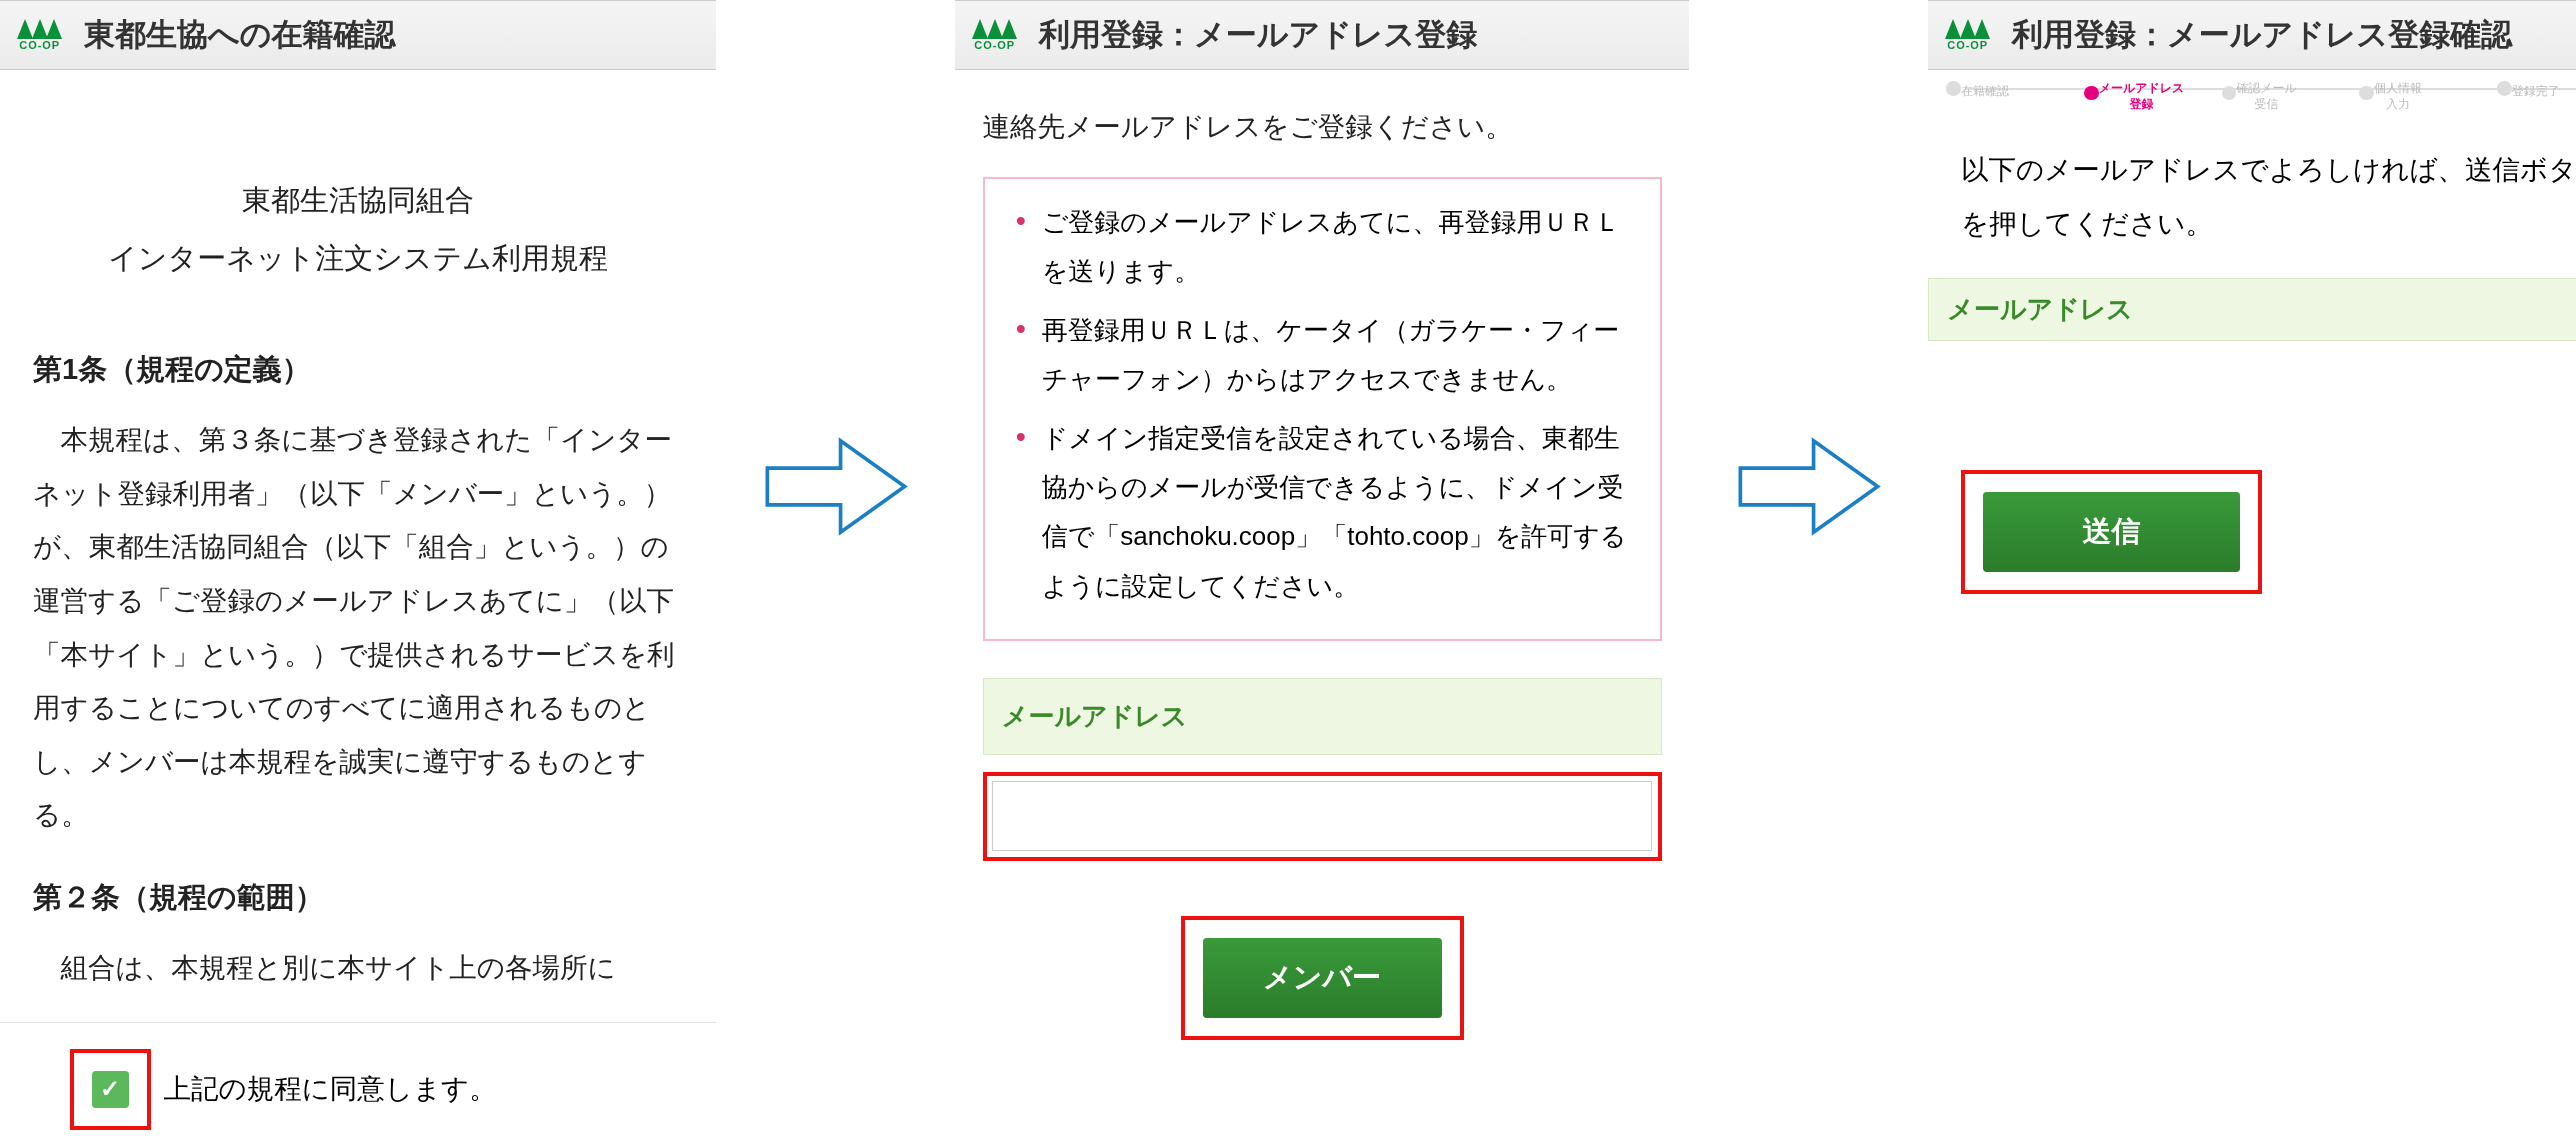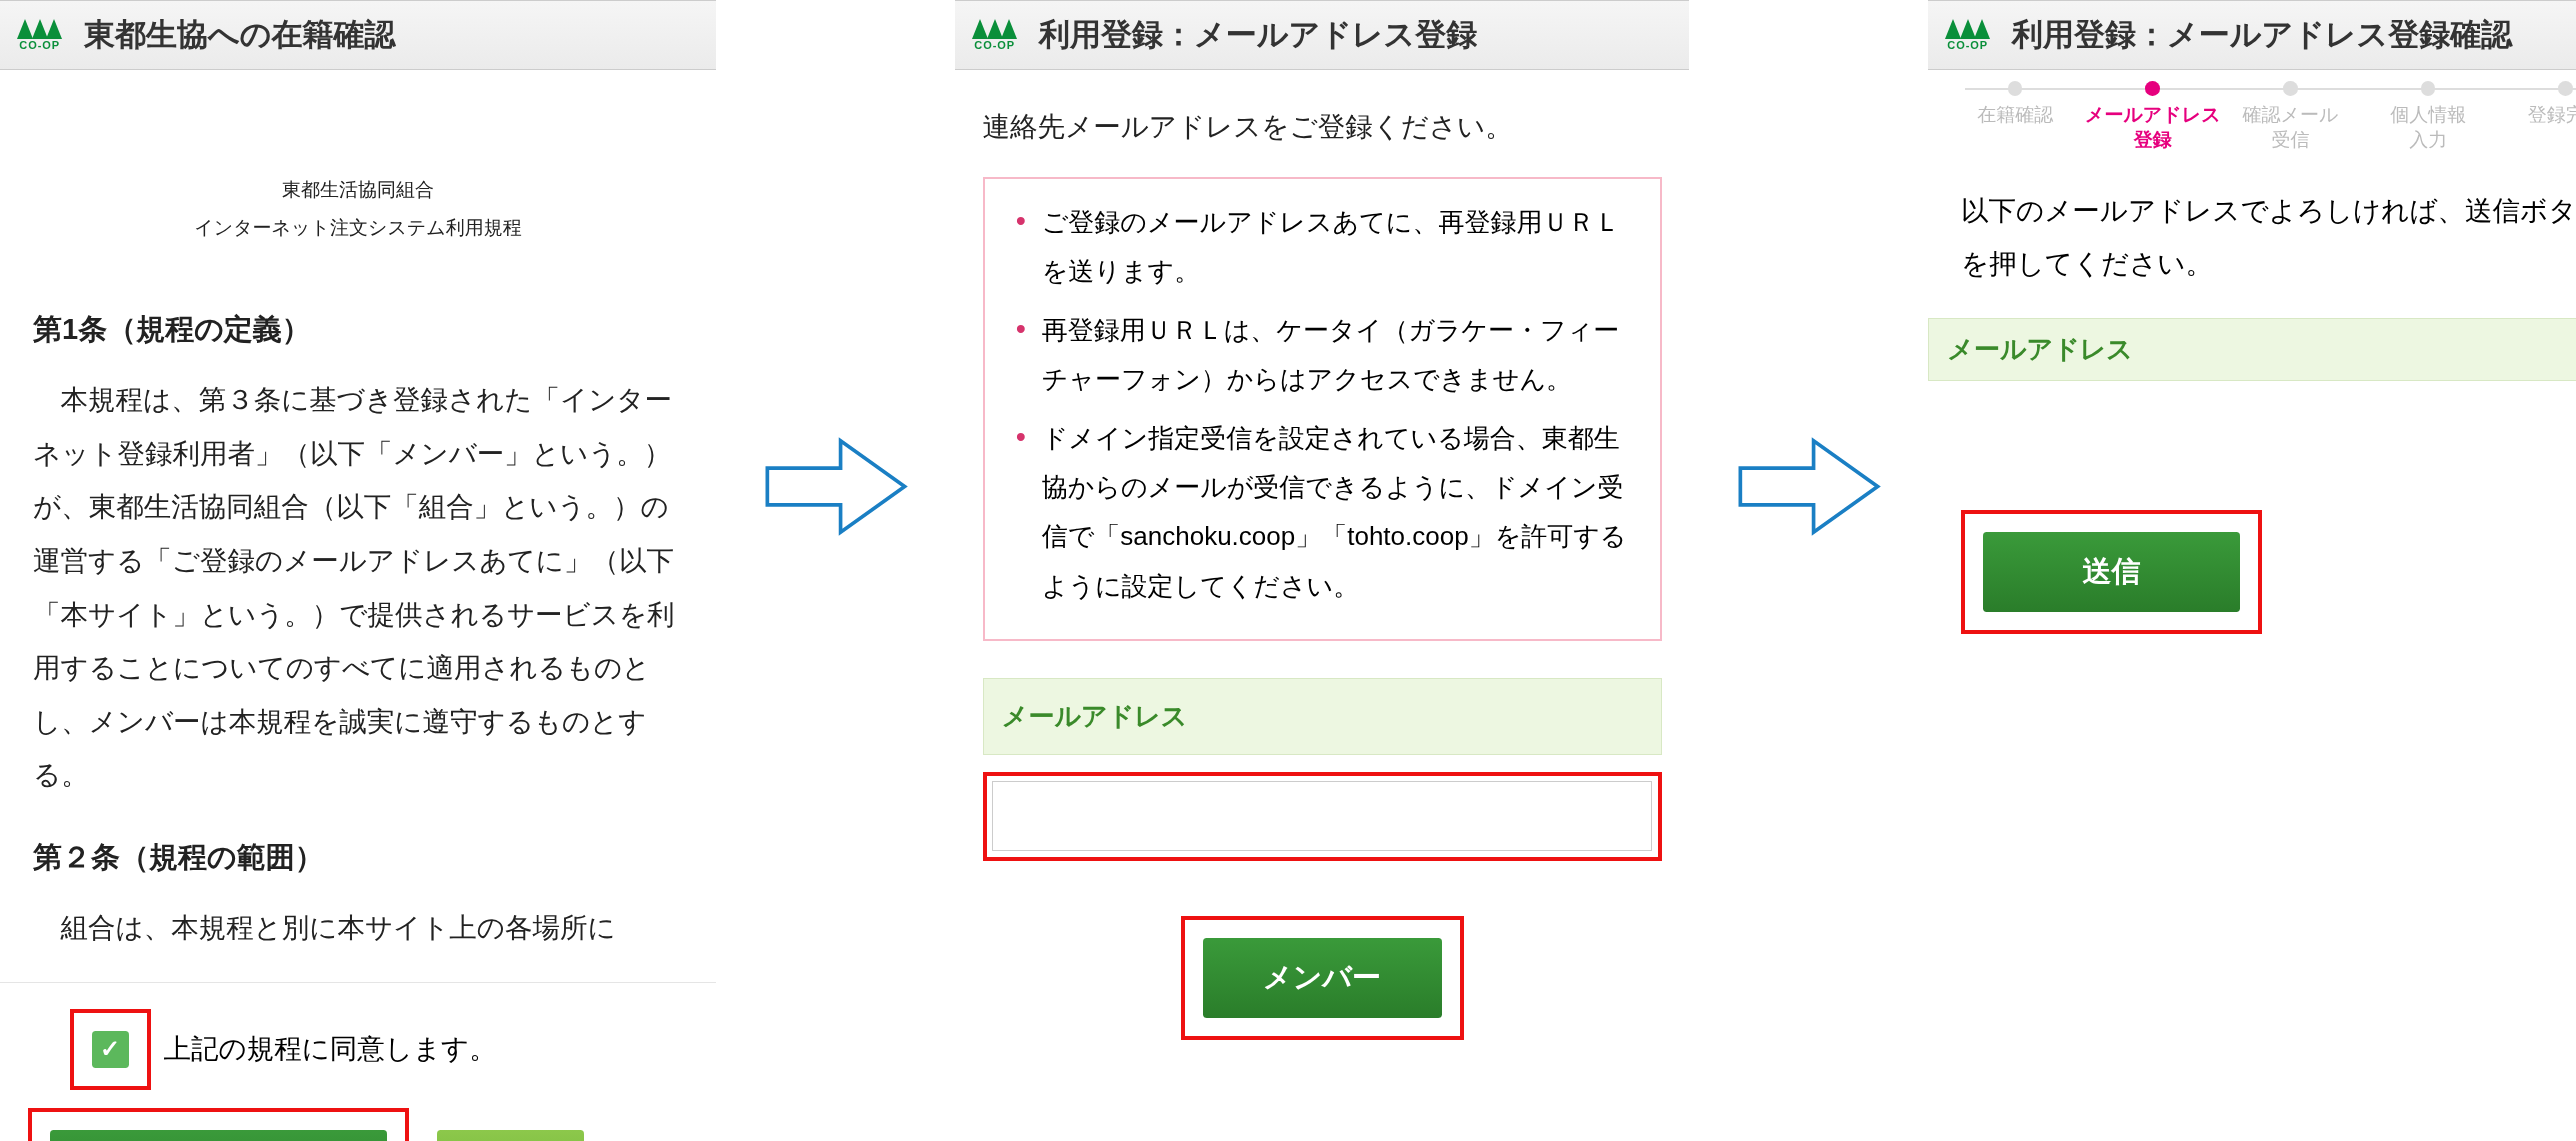--- a/index.html
+++ b/index.html
@@ -43,21 +43,21 @@
   .logo-trees { display: flex; gap: -1.8px; }
   .logo-tree {
     width: 0; height: 0;
     border-left: 8.3px solid transparent;
     border-right: 8.3px solid transparent;
     border-bottom: 20px solid #0a8f3a;
     margin: 0 -0.9px;
   }
   .logo-text { font-size: 11px; font-weight: bold; letter-spacing: 0.9px; margin-top: 1.8px; }
 
-  .intro-center { text-align: center; margin: 73px 0 55px; font-size: 19px; line-height: 2.0; }
+  .intro-center { text-align: center; margin: 73px 0 55px; font-size: 29px; line-height: 2.0; }
 
   h2.article { font-size: 29px; font-weight: bold; margin: 27.5px 0 16.5px; }
   p.body-text { font-size: 27.5px; line-height: 1.95; text-indent: 1em; }
 
   .footer-bar {
     border-top: 0.9px solid #e5e5e5;
     padding: 18.3px 27.5px 37px;
     font-size: 27.5px;
   }
   .checkbox-row { display: flex; align-items: center; gap: 13px; margin: 7.3px 0 18.3px 42px; }
@@ -141,24 +141,24 @@
     position: relative;
   }
   .stepper::before {
     content: "";
     position: absolute;
     top: 18.3px; left: 37px; right: 37px;
     height: 1.8px; background: #ddd;
     z-index: 0;
   }
   .step {
-    display: flex; flex-direction: column; align-items: center;
+    display: flex; align-items: center;
     width: 20%;
     position: relative; z-index: 1;
-    font-size: 19px;
+    font-size: 12px;
     color: #bbb;
     text-align: center;
     line-height: 1.3;
   }
   .step-dot {
     width: 14.7px; height: 14.7px; border-radius: 50%;
     background: #ddd; margin-bottom: 7.3px;
   }
   .step.active { color: #e6007e; font-weight: bold; }
   .step.active .step-dot { background: #e6007e; }

